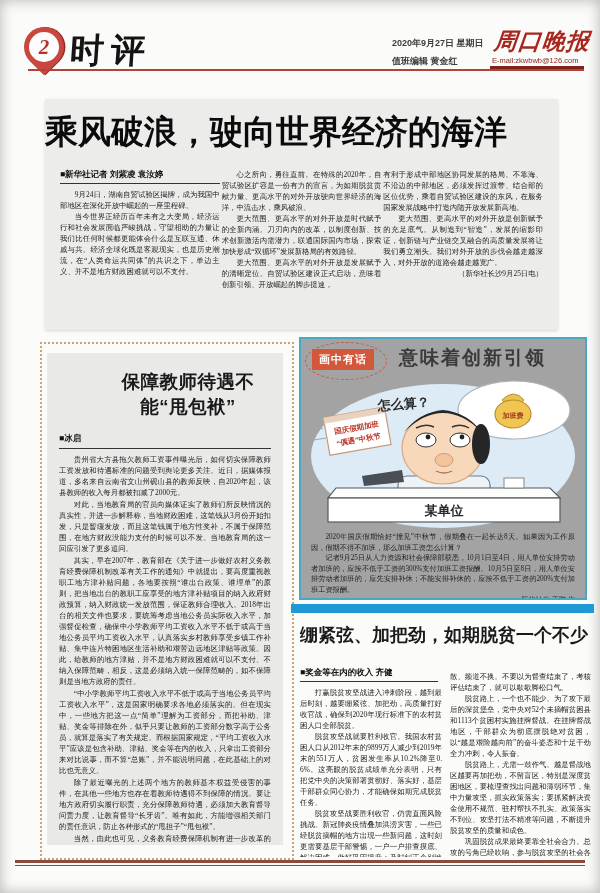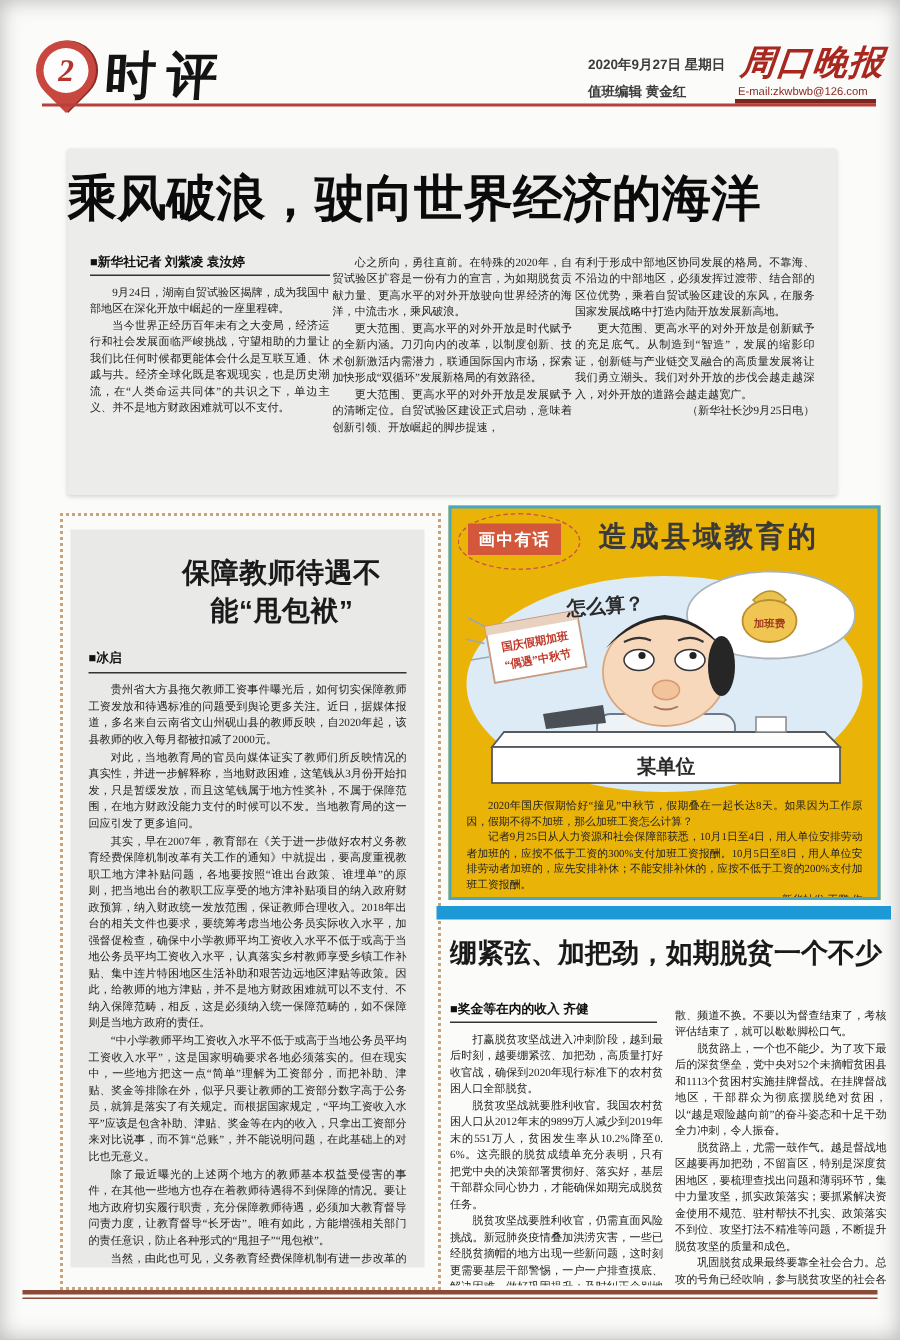--- a/index.html
+++ b/index.html
@@ -21,39 +21,39 @@
   .masthead{position:absolute;left:494px;top:26px;font-size:23px;font-weight:bold;font-style:italic;
        color:#a8271f;letter-spacing:1px;transform:skewX(-6deg);}
   .email{position:absolute;left:492px;top:56px;font-size:7.5px;color:#8a2a20;font-family:"Liberation Sans",sans-serif;}
   .hdr-line{position:absolute;left:28px;top:69px;width:556px;height:2px;background:#b5413b;}
   .hdr-line2{position:absolute;left:490px;top:66px;width:94px;height:3px;background:#7d241d;}
   
   .lead-box{position:absolute;left:45px;top:99px;width:513px;height:231px;background:#ececeb;
        box-shadow:0 1px 3px rgba(0,0,0,.15);border-radius:2px;overflow:hidden;}
   .lead-headline{margin-top:11px;text-align:left;font-size:33px;font-weight:bold;color:#0b0b0b;
        letter-spacing:0px;}
-  .lead-cols{position:absolute;left:15px;top:70px;width:483px;height:152px;display:flex;gap:2px;}
+  .lead-cols{position:absolute;left:15px;top:70px;width:483px;height:152px;display:flex;gap:2px;justify-content:flex-end;}
   .lead-col{flex:1;overflow:hidden;}
   .body-txt{font-size:7.4px;line-height:11px;text-align:justify;word-break:break-all;color:#222;}
   .body-txt p{margin:0;text-indent:2em;}
   .body-txt p.cont{text-indent:0;}
   .byline{font-family:"Liberation Sans",sans-serif;font-size:8.5px;font-weight:bold;color:#111;
        border-bottom:1.5px solid #333;padding-bottom:3px;margin-bottom:5px;}
   .dateline{text-align:right;text-indent:0 !important;}
   
   .dotted-frame{position:absolute;left:40px;top:342px;width:250px;height:514px;
        border:2px dotted #c9a478;}
   .teacher-box{position:absolute;left:5px;top:9px;width:236px;height:492px;background:#e9e9e8;
        overflow:hidden;padding:0 12px;box-sizing:border-box;}
   .teacher-title{margin-top:16px;text-align:center;font-family:"Liberation Sans",sans-serif;
        font-size:18.5px;font-weight:bold;color:#1a1a1a;letter-spacing:0.5px;margin-left:46px;}
   .teacher-byline{margin-top:14px;}
   .teacher-body p{margin:0 0 1px 0;}
   
-  .cartoon-box{position:absolute;left:299px;top:337px;width:288px;height:263px;background:#eab308;
+  .cartoon-box{position:absolute;left:299px;top:337px;width:288px;height:263px;background:#a3a3a3;
        border:2px solid #46a9c1;box-sizing:border-box;overflow:hidden;}
   .kicker-dots{position:absolute;left:4px;top:3px;width:80px;height:36px;border:1.5px dashed #cc5544;
        border-radius:50%;}
   .kicker{position:absolute;left:11px;top:10px;background:#d2573b;color:#fff;
        font-family:"Liberation Sans",sans-serif;font-size:11px;font-weight:bold;
        padding:3px 7px;letter-spacing:1px;}
   .cartoon-title{position:absolute;left:98px;top:6px;font-family:"Liberation Sans",sans-serif;
        font-size:19px;font-weight:bold;color:#3a3a3a;letter-spacing:2px;}
   .cartoon-svg{position:absolute;left:5px;top:33px;}
   .cartoon-caption{position:absolute;left:10px;top:193px;width:264px;font-size:7.2px;line-height:10.5px;
@@ -119,21 +119,21 @@
         <p>“中小学教师平均工资收入水平不低于或高于当地公务员平均工资收入水平”，这是国家明确要求各地必须落实的。但在现实中，一些地方把这一点“简单”理解为工资部分，而把补助、津贴、奖金等排除在外，似乎只要让教师的工资部分数字高于公务员，就算是落实了有关规定。而根据国家规定，“平均工资收入水平”应该是包含补助、津贴、奖金等在内的收入，只拿出工资部分来对比说事，而不算“总账”，并不能说明问题，在此基础上的对比也无意义。</p>
         <p>除了最近曝光的上述两个地方的教师基本权益受侵害的事件，在其他一些地方也存在着教师待遇得不到保障的情况。要让地方政府切实履行职责，充分保障教师待遇，必须加大教育督导问责力度，让教育督导“长牙齿”。唯有如此，方能增强相关部门的责任意识，防止各种形式的“甩担子”“甩包袱”。</p>
         <p>当然，由此也可见，义务教育经费保障机制有进一步改革的必要。目前我国实施由县级财政为主保障教师待遇的机制，导致教师待遇的保障受制于县级财政实力。事实上，当前拖欠教师待遇、扣发教师补贴及津贴的事件，也大多发生在不发达地区、农村地区。除了教师权益受损害外，这也会影响义务教育均衡发展，导致教师的不合理流动，造成县域教育的“马太效应”。为此，有必要强化省级财政统筹，由省级财政保障全省范围内的义务教育教师的待遇，借此提高不发达地区、农村地区的教育投入和保障水平，让所有学生享有更加公平而有质量的教育。</p>
       </div>
     </div>
   </div>
 
   <div class="cartoon-box">
     <div class="kicker-dots"></div>
     <div class="kicker">画中有话</div>
-    <div class="cartoon-title">造成县域教育的</div>
+    <div class="cartoon-title">意味着创新引领</div>
 
     <svg class="cartoon-svg" width="274" height="158" viewBox="0 0 274 158">
       <ellipse cx="137" cy="84" rx="132" ry="72" fill="#dcebf6"></ellipse>
 
       <g stroke="#9aa7b5" stroke-width="1">
         <line x1="6" y1="40" x2="18" y2="46"></line>
           <line x1="4" y1="54" x2="17" y2="57"></line>
           <line x1="8" y1="68" x2="20" y2="66"></line>
       </g>
 

